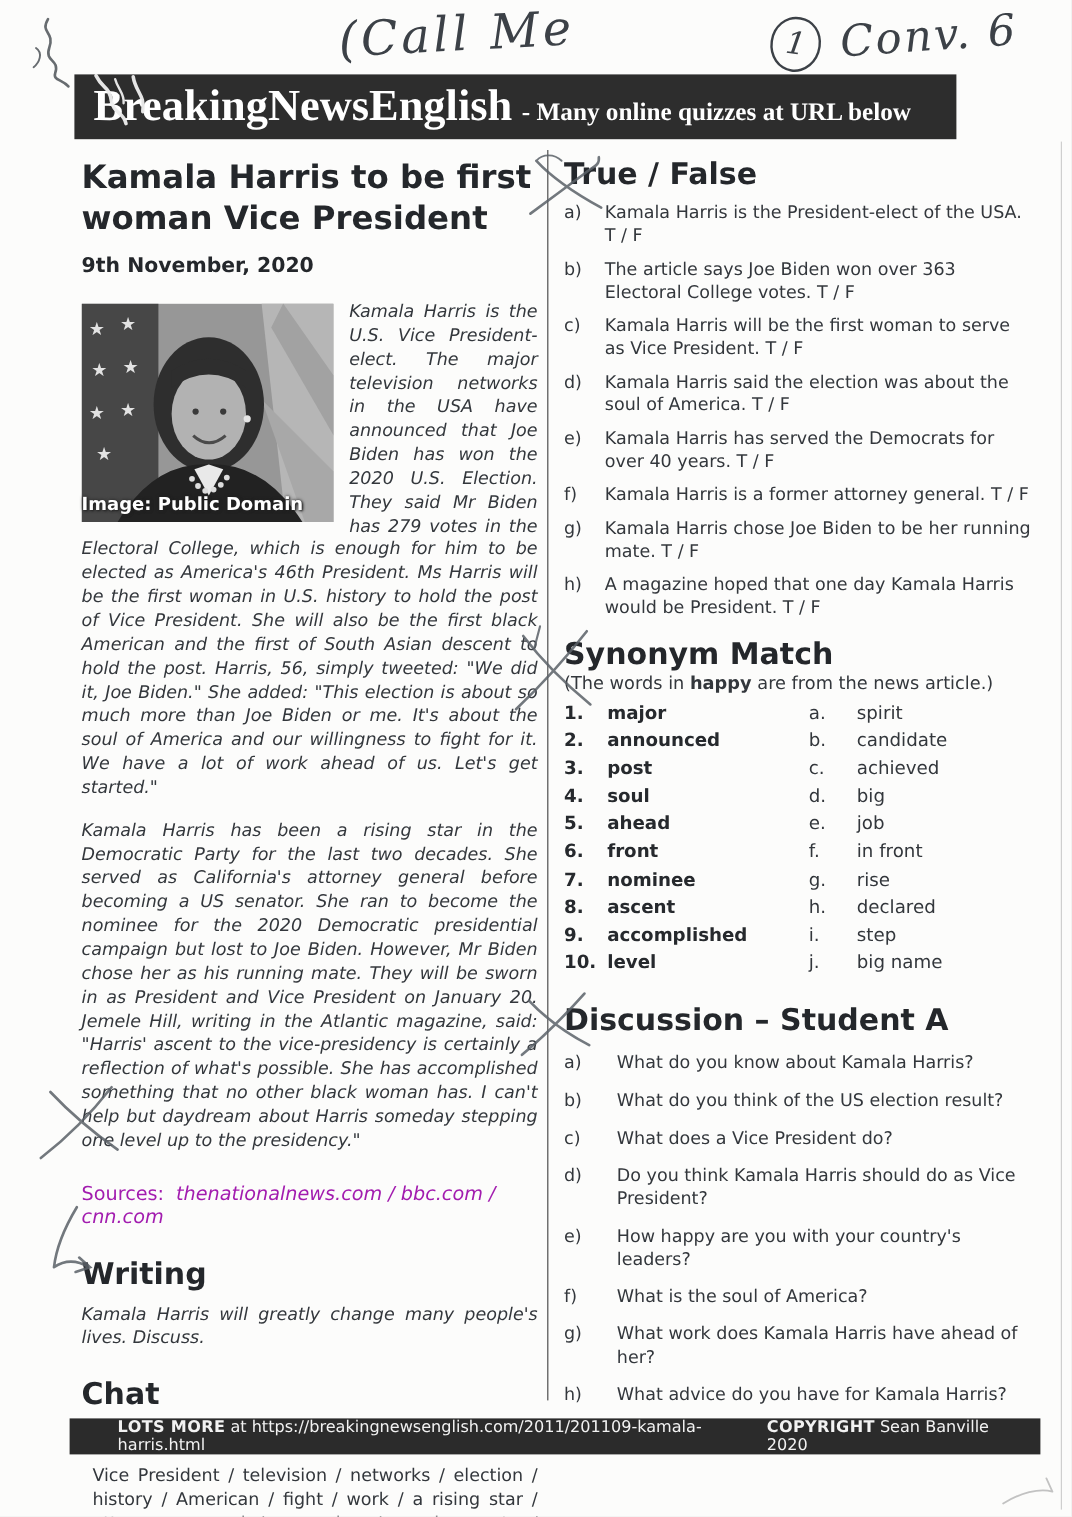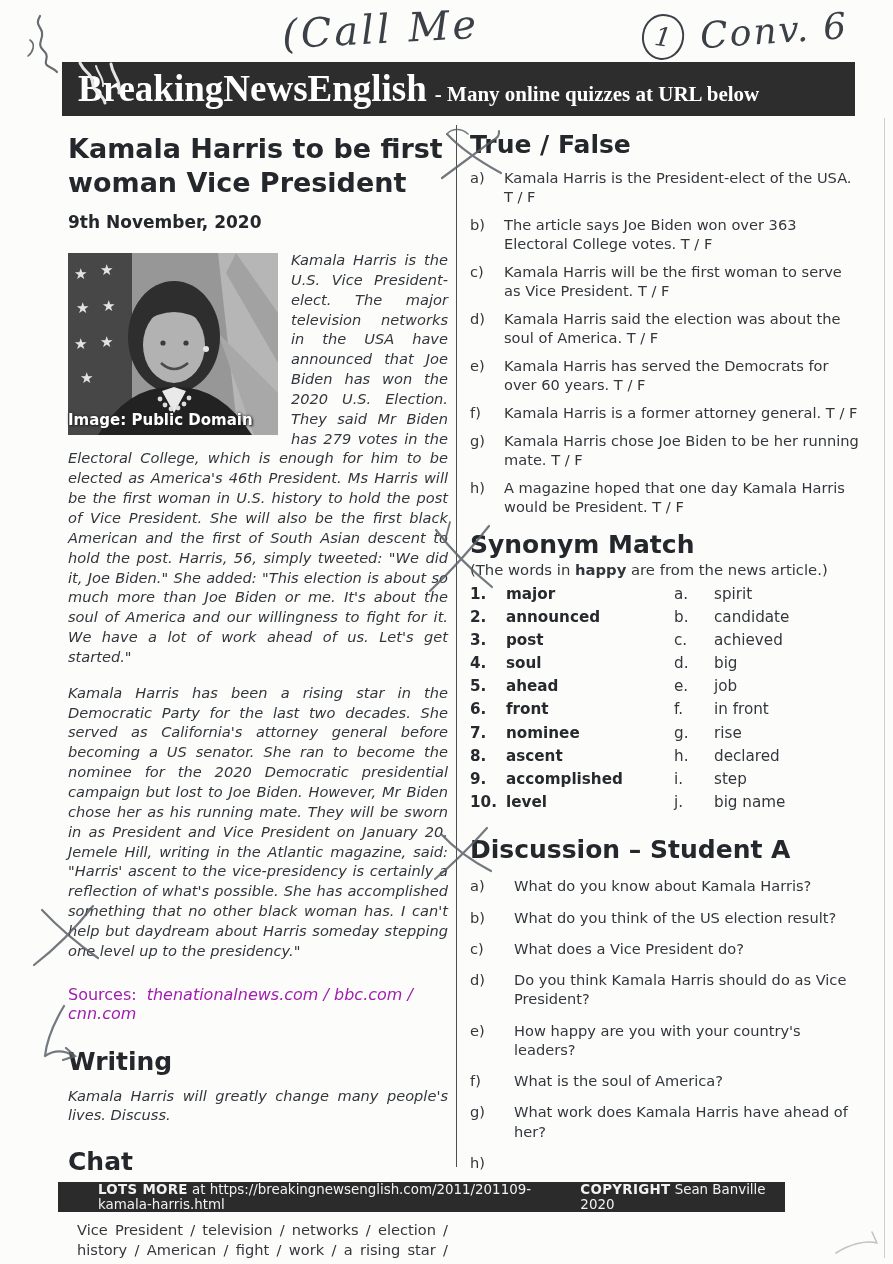--- a/index.html
+++ b/index.html
@@ -6,21 +6,21 @@
   .page{position:relative;width:893px;height:1264px;background:#fcfcfb;overflow:hidden;
         font-family:"DejaVu Sans",sans-serif;color:#33373c;}
   
   .hw{position:absolute;font-family:"DejaVu Serif",serif;font-style:italic;color:#3c4147;}
   .hw-left{left:282px;top:6px;font-size:40px;transform:rotate(-3deg);letter-spacing:3px;}
   .hw-right{left:700px;top:10px;font-size:36px;transform:rotate(-4deg);letter-spacing:2px;}
   .hw-circle{position:absolute;left:642px;top:14px;width:38px;height:42px;border:2.5px solid #3c4147;
              border-radius:50% 48% 52% 50%;display:flex;align-items:center;justify-content:center;
              font-family:"DejaVu Serif",serif;font-style:italic;font-size:26px;color:#3c4147;transform:rotate(8deg);}
   
-  .banner{position:absolute;left:62px;top:62px;width:793px;height:54px;background:#2d2d2d;
+  .banner{position:absolute;left:62px;top:62px;width:735px;height:54px;background:#2d2d2d;
           display:flex;align-items:baseline;padding-left:16px;box-sizing:border-box;}
   .brand{font-family:"Liberation Serif",serif;font-weight:bold;color:#fff;font-size:37px;line-height:54px;}
   .tagline{font-family:"Liberation Serif",serif;font-weight:bold;color:#fff;font-size:21px;margin-left:8px;}
   
   .divider-v{position:absolute;left:456px;top:125px;width:0;height:1042px;border-left:1.6px solid #4e4e4e;}
   .edge-line{position:absolute;left:884px;top:118px;width:0;height:1140px;border-left:1px solid #cfcfcf;}
   
   .col-left{position:absolute;left:68px;top:132px;width:380px;}
   .col-right{position:absolute;left:470px;top:130px;width:390px;}
   h1{margin:0;font-size:27px;line-height:1.26;color:#24272b;font-weight:bold;}
@@ -46,21 +46,21 @@
   .disc{gap:12px;margin-top:12px;}
   .disc .qrow{grid-template-columns:44px 1fr;line-height:1.32;}
   .sy-head{margin-top:13px;}
   .note{margin:2px 0 0 0;font-size:14.8px;}
   .match{margin-top:7px;display:flex;flex-direction:column;}
   .mrow{display:grid;grid-template-columns:36px 168px 40px 1fr;align-items:baseline;height:23.2px;font-size:15.2px;}
   .mn,.mw{font-weight:bold;color:#26292d;}
   .mrow .ml{color:#33373c;}
   .d-head{margin-top:19px;}
   
-  .footer{position:absolute;left:58px;top:1182px;width:727px;height:30px;background:#2b2b2b;color:#f2f2f2;
+  .footer{position:absolute;left:58px;top:1182px;width:809px;height:30px;background:#2b2b2b;color:#f2f2f2;
           display:flex;align-items:center;justify-content:space-between;font-size:13.4px;
           padding:0 12px 0 40px;box-sizing:border-box;}
   .footer b{font-weight:bold;letter-spacing:.3px;}
   
   .marks{position:absolute;left:0;top:0;width:893px;height:1264px;pointer-events:none;}
 </style>
 </head>
 <body>
 
 <div class="page">
@@ -147,21 +147,21 @@
       <div class="qrow">
           <span>c)</span>
           <span>Kamala Harris will be the first woman to serve as Vice President.  T / F</span>
         </div>
       <div class="qrow">
           <span>d)</span>
           <span>Kamala Harris said the election was about the soul of America.  T / F</span>
         </div>
       <div class="qrow">
           <span>e)</span>
-          <span>Kamala Harris has served the Democrats for over 60 years.  T / F</span>
+          <span>Kamala Harris has served the Democrats for over 40 years.  T / F</span>
         </div>
       <div class="qrow">
           <span>f)</span>
           <span>Kamala Harris is a former attorney general.  T / F</span>
         </div>
       <div class="qrow">
           <span>g)</span>
           <span>Kamala Harris chose Joe Biden to be her running mate.  T / F</span>
         </div>
       <div class="qrow">
@@ -260,20 +260,21 @@
       <div class="qrow">
           <span>f)</span>
           <span>What is the soul of America?</span>
         </div>
       <div class="qrow">
           <span>g)</span>
           <span>What work does Kamala Harris have ahead of her?</span>
         </div>
       <div class="qrow">
           <span>h)</span>
+          <span>What advice do you have for Kamala Harris?</span>
         </div>
     </div>
   </aside>
 
   <footer class="footer">
     <span class="f-left"><b>LOTS MORE</b><span> at https://breakingnewsenglish.com/2011/201109-kamala-harris.html</span></span>
     <span class="f-right"><b>COPYRIGHT</b><span> Sean Banville 2020</span></span>
   </footer>
 
   <svg class="marks" viewBox="0 0 893 1264">

